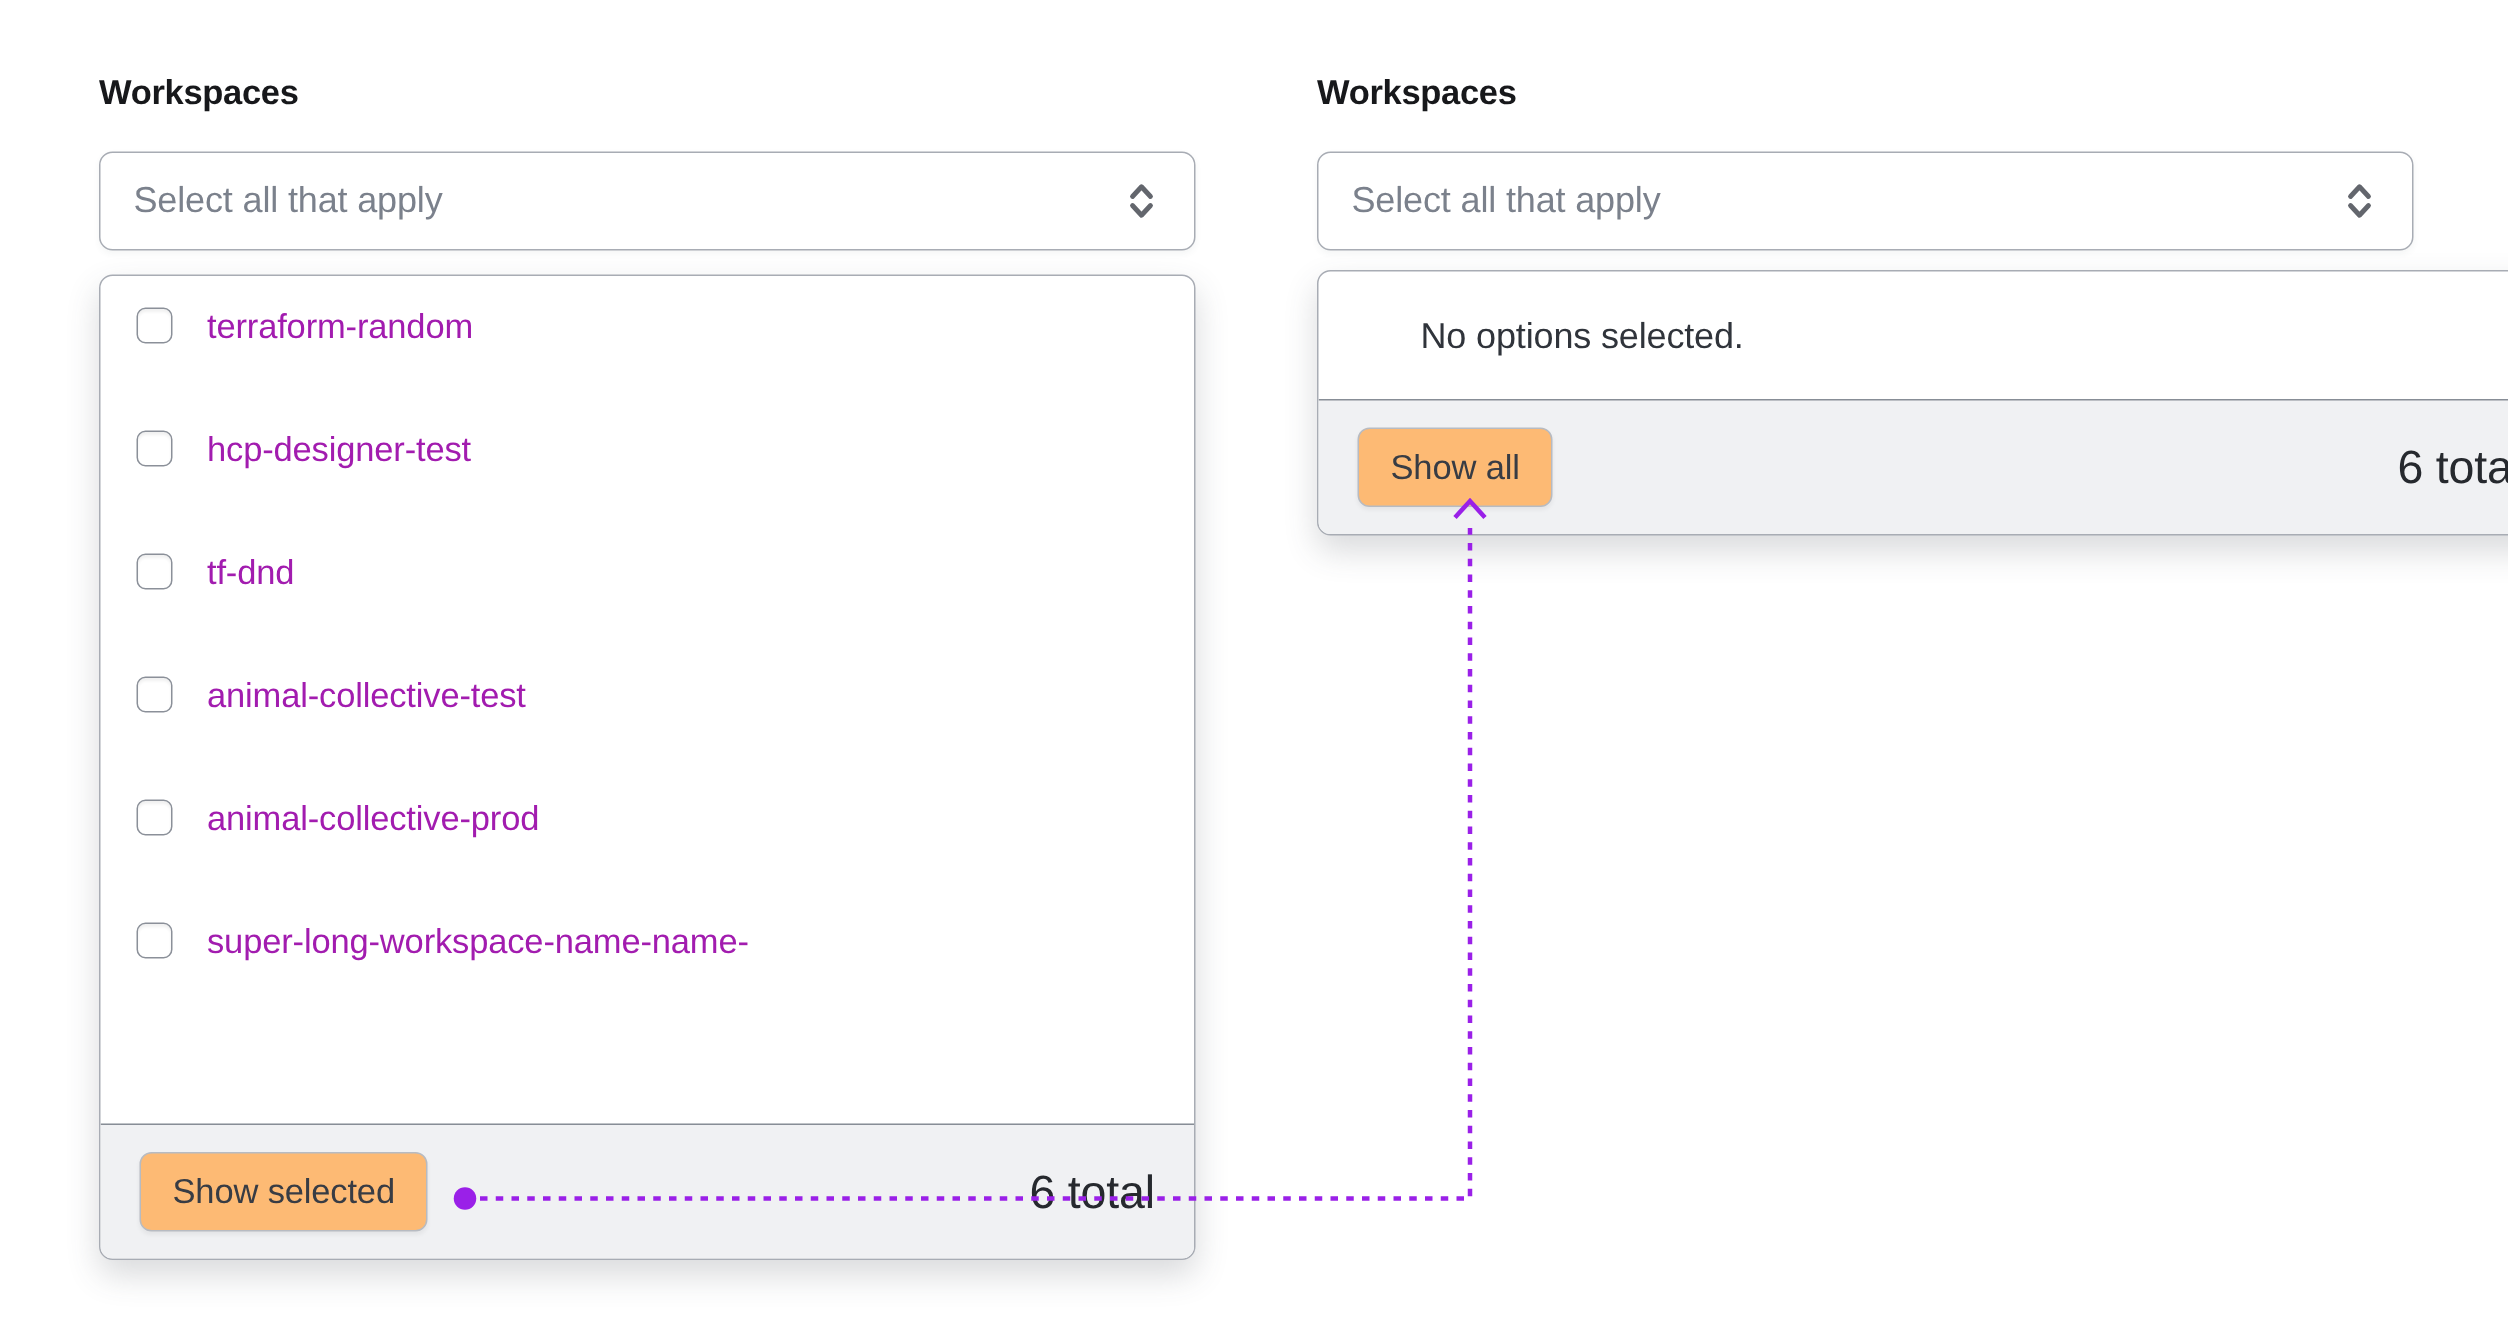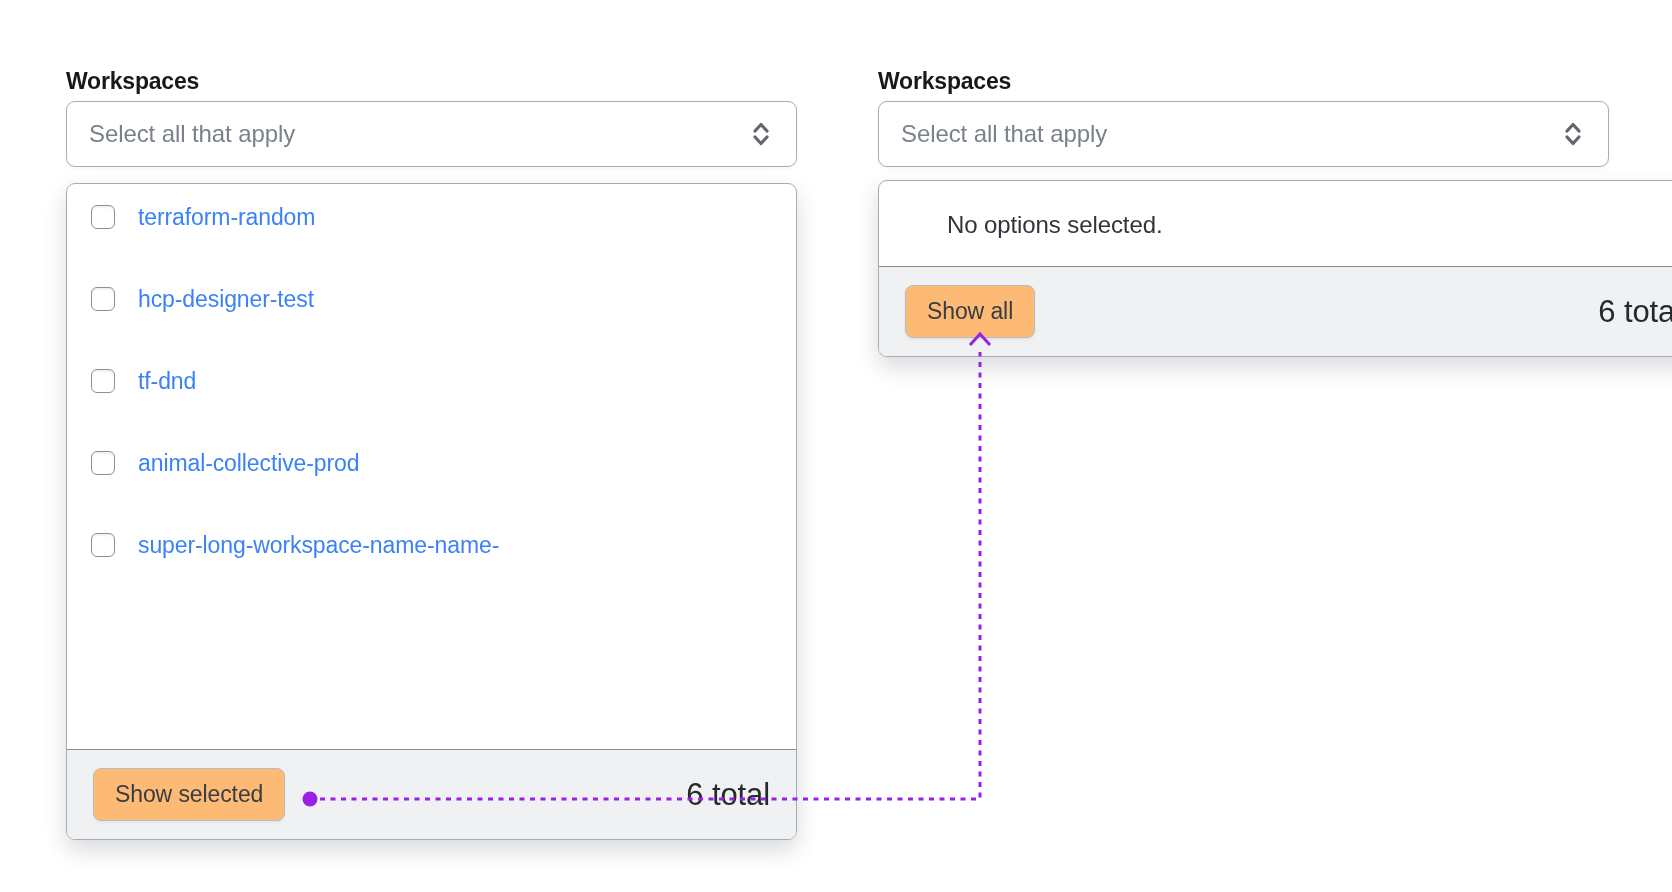--- a/index.html
+++ b/index.html
@@ -11,21 +11,20 @@
     font-family: "Liberation Sans", sans-serif;
     color: #3f434b;
     overflow: hidden;
   }
   .field-label {
     position: absolute;
     font-size: 23px;
     font-weight: 700;
     color: #17181b;
     letter-spacing: -0.2px;
-    margin-top: 20px;
   }
   .label-left  { left: 66px;  top: 48px; }
   .label-right { left: 878px; top: 48px; }
 
   .trigger {
     position: absolute;
     height: 66px;
     width: 731px;
     box-sizing: border-box;
     background: #ffffff;
@@ -78,21 +77,21 @@
     margin-top: 7px;
     flex-shrink: 0;
     border: 1.6px solid #8b9099;
     border-radius: 6px;
     background: #ffffff;
     box-shadow: inset 0 2px 2px rgba(0,0,0,0.06);
   }
   .option-label {
     font-size: 23px;
     line-height: 38px;
-    color: #3b82f6;
+    color: #a21caf;
     letter-spacing: -0.1px;
   }
   .option-label .line { display: block; }
 
   .empty-message-row {
     height: 88px;
     display: flex;
     align-items: center;
     padding: 0 24px;
     font-size: 24px;
@@ -167,20 +166,24 @@
       <li class="option">
         <span class="checkbox"></span>
         <span class="option-label">hcp-designer-test</span>
       </li>
       <li class="option">
         <span class="checkbox"></span>
         <span class="option-label">tf-dnd</span>
       </li>
       <li class="option">
         <span class="checkbox"></span>
+        <span class="option-label">animal-collective-test</span>
+      </li>
+      <li class="option">
+        <span class="checkbox"></span>
         <span class="option-label">animal-collective-prod</span>
       </li>
       <li class="option">
         <span class="checkbox"></span>
         <span class="option-label">
           <span class="line">super-long-workspace-name-name-</span>
         </span>
       </li>
     </ul>
     <div class="panel-footer">

